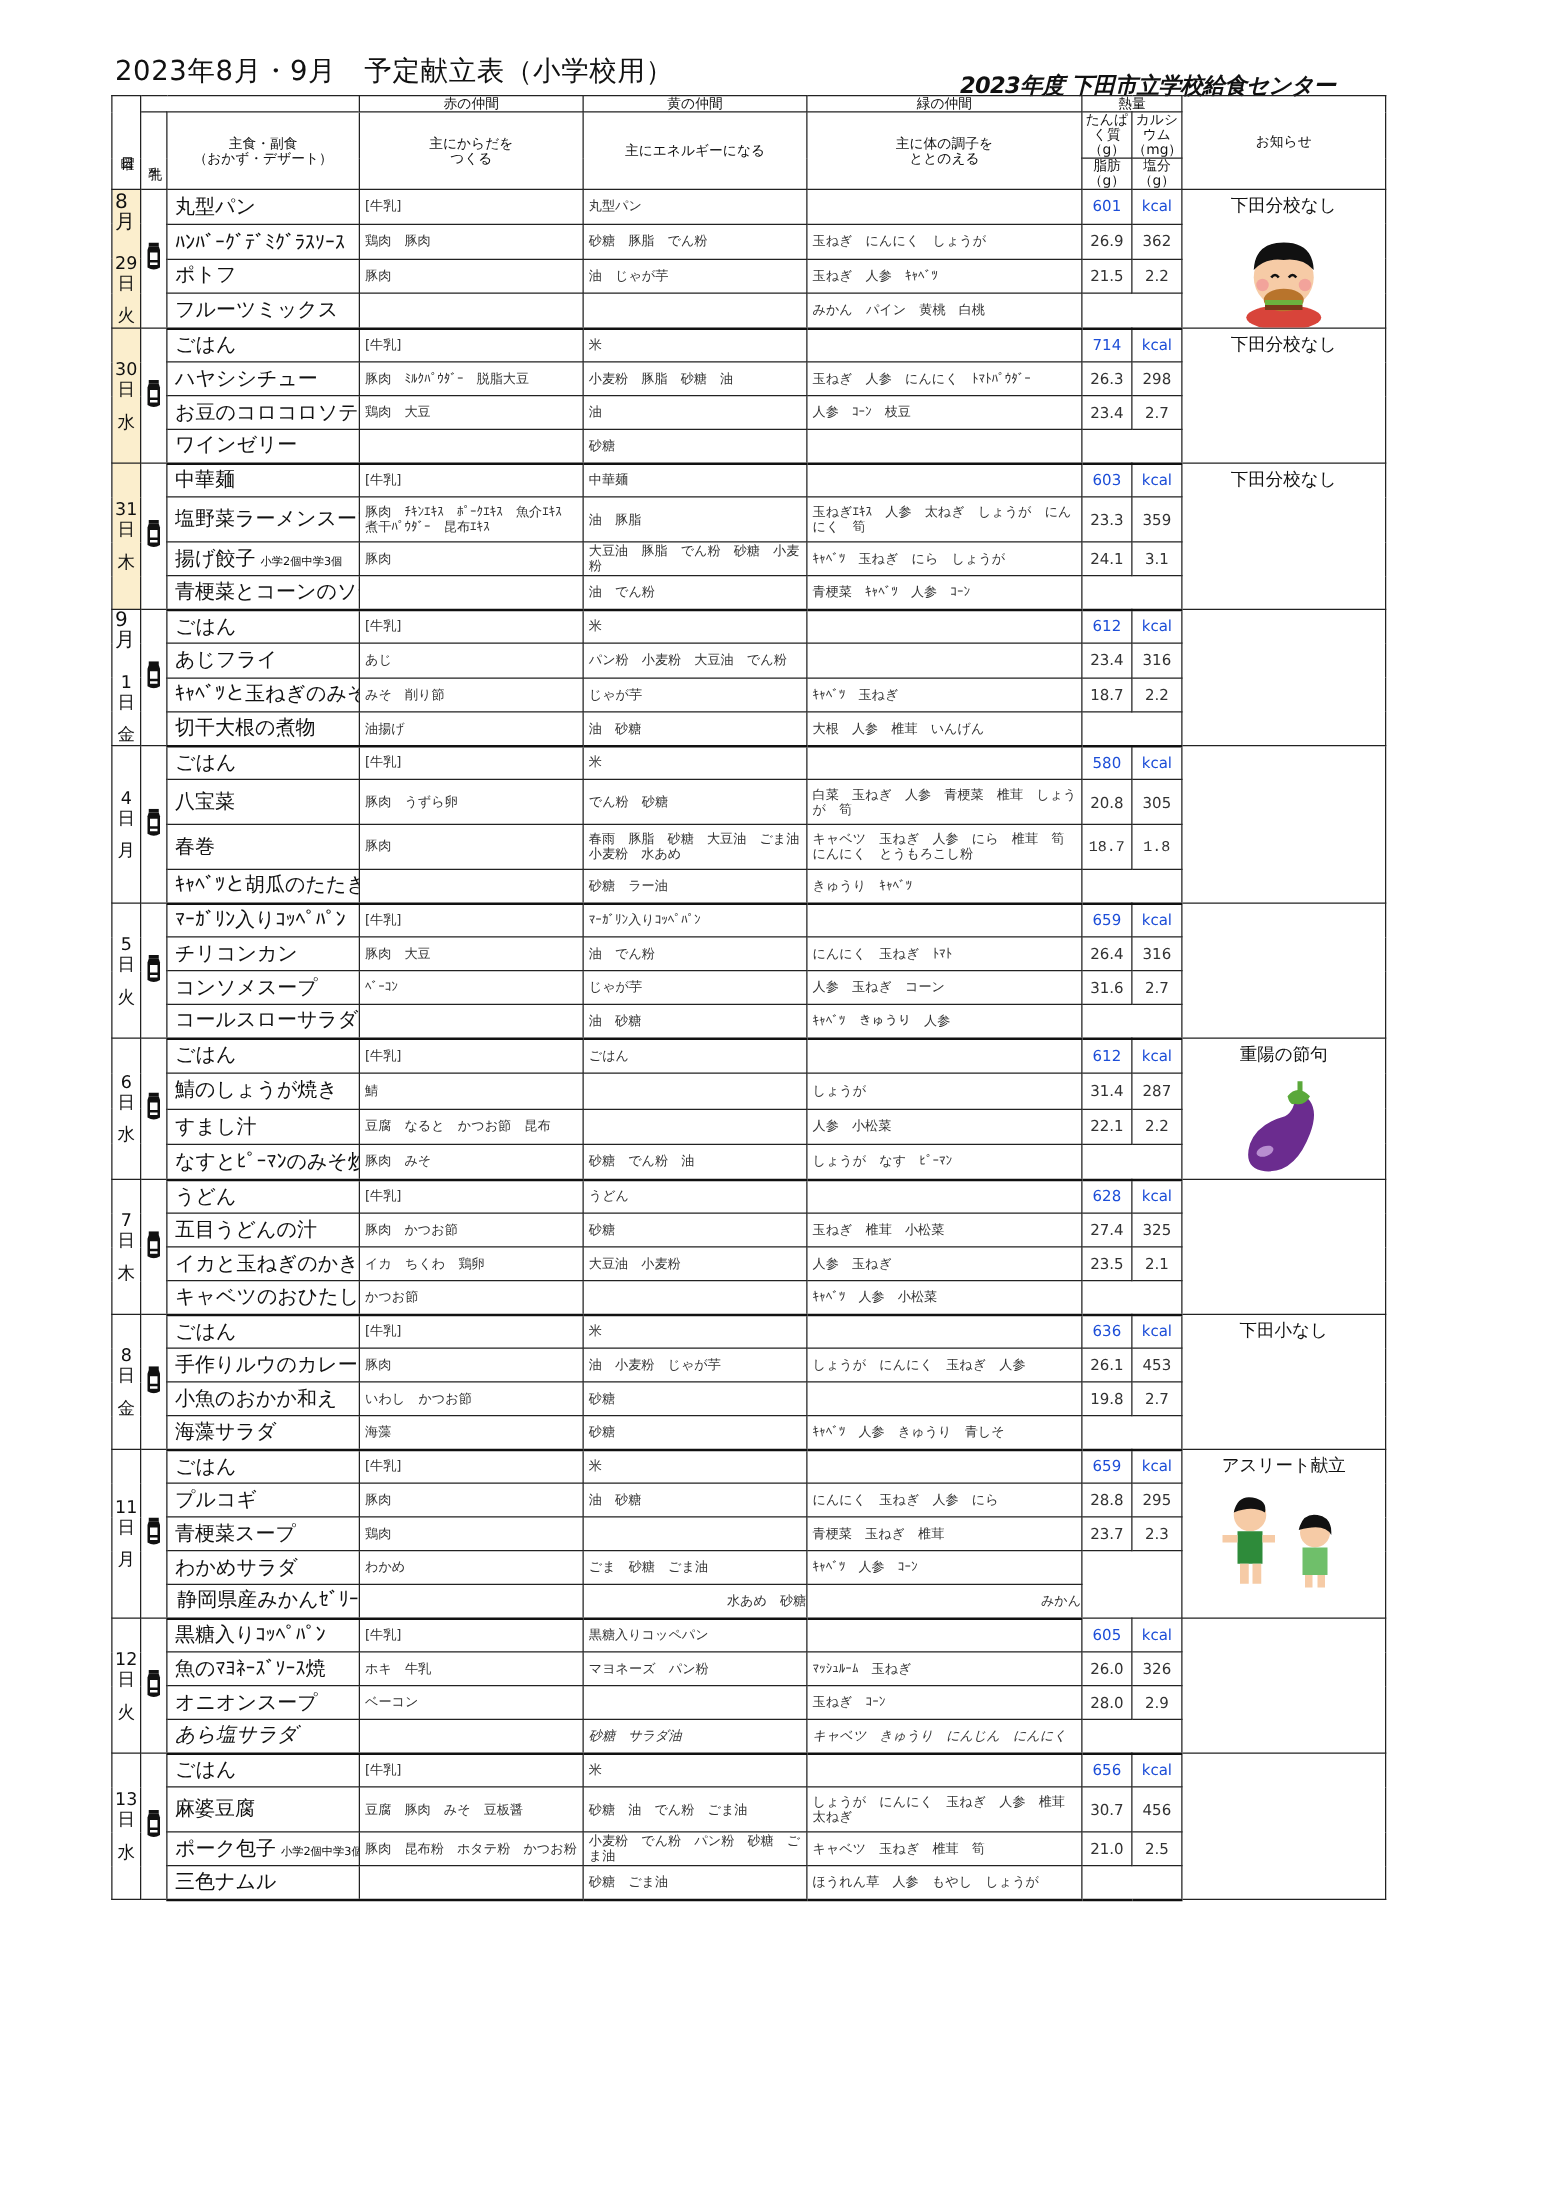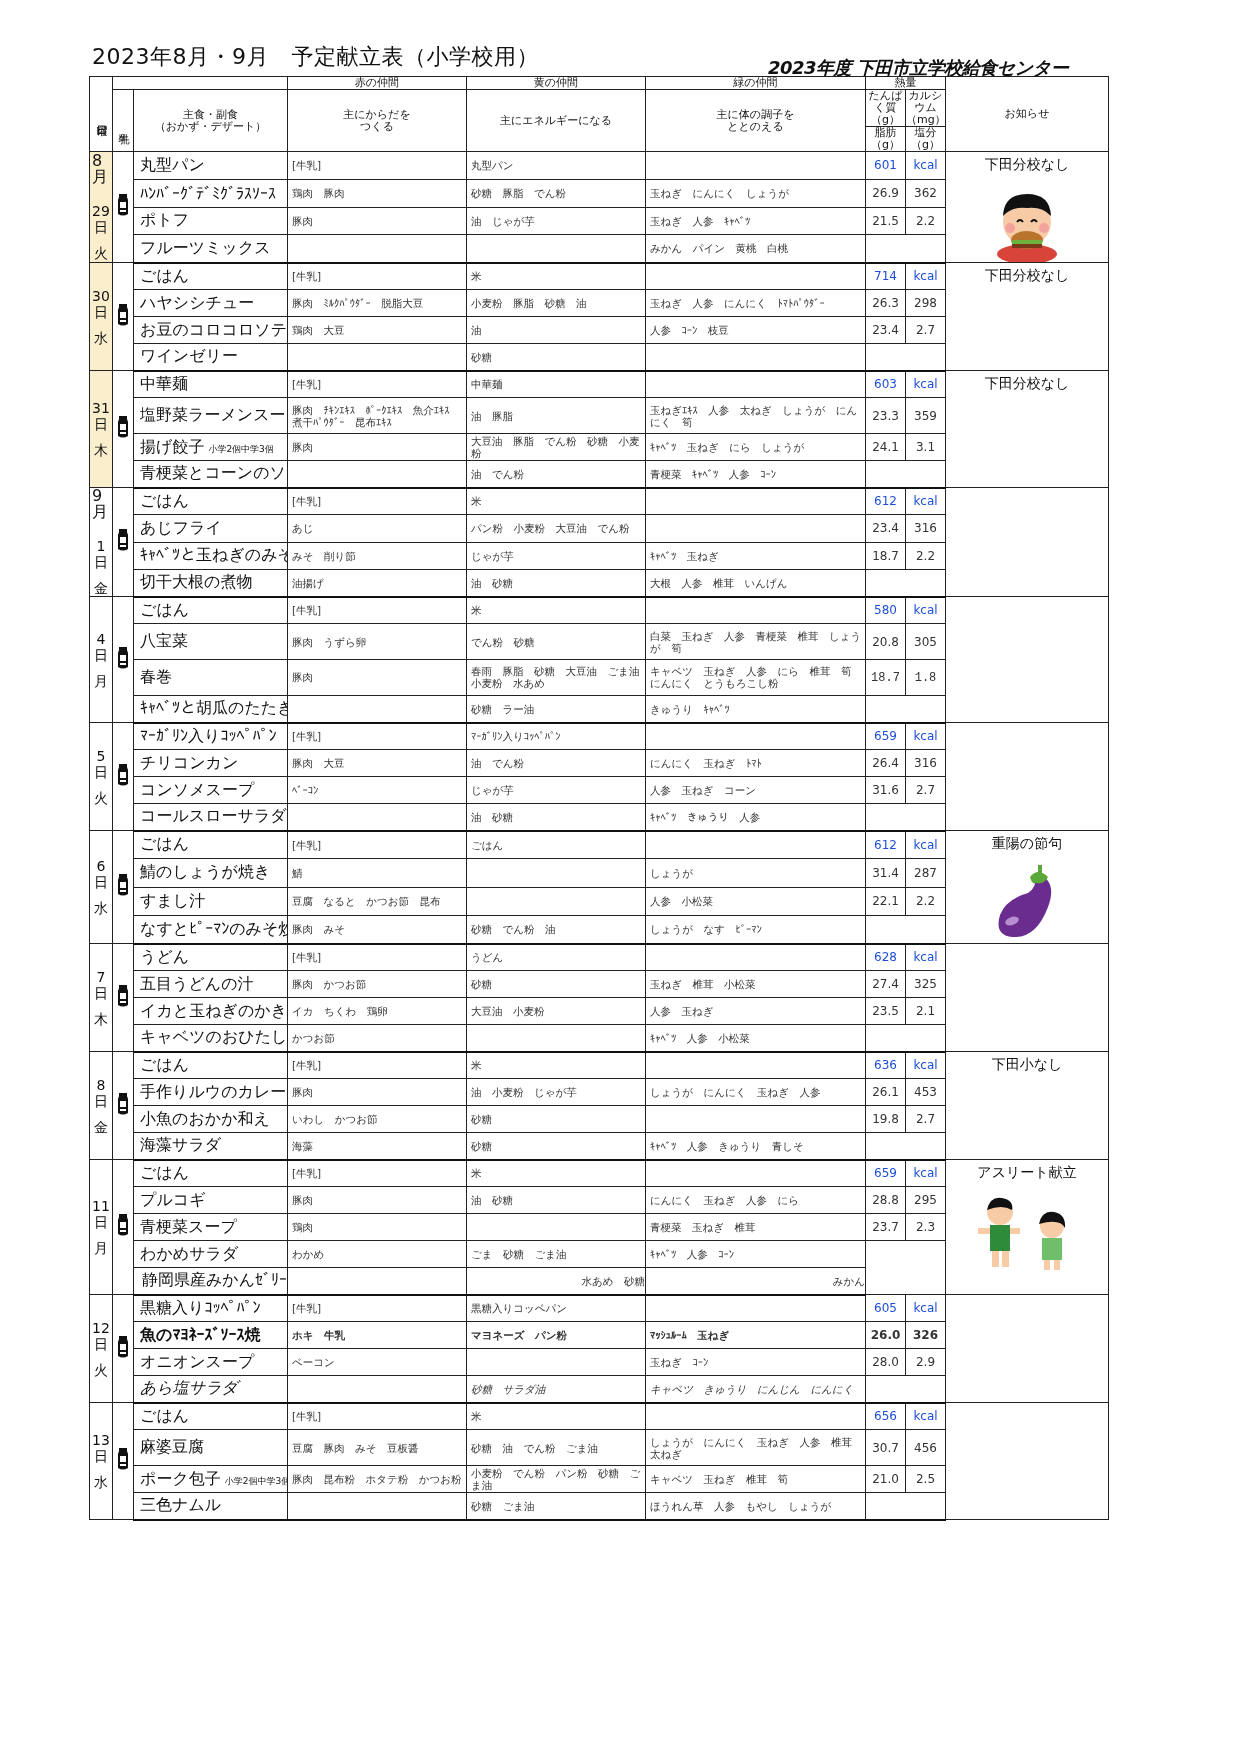--- a/index.html
+++ b/index.html
@@ -572,21 +572,21 @@
         <td class="dish"><span>黒糖入りｺｯﾍﾟﾊﾟﾝ</span></td>
         <td class="ing">[牛乳]</td>
         <td class="ing">黒糖入りコッペパン</td>
         <td class="ing"></td>
         <td class="num kcal">605</td>
         <td class="num kcal">kcal</td>
         <td rowspan="4" class="notice">
           <div></div>
         </td>
       </tr>
-      <tr style="height: 27px; font-weight: bold;">
+      <tr style="height: 27px;">
         <td class="dish"><span>魚のﾏﾖﾈｰｽﾞｿｰｽ焼</span></td>
         <td class="ing">ホキ　牛乳</td>
         <td class="ing">マヨネーズ　パン粉</td>
         <td class="ing">ﾏｯｼｭﾙｰﾑ　玉ねぎ</td>
         <td class="num">26.0</td>
         <td class="num">326</td>
       </tr>
       <tr style="height: 27px;">
         <td class="dish"><span>オニオンスープ</span></td>
         <td class="ing">ベーコン</td>

